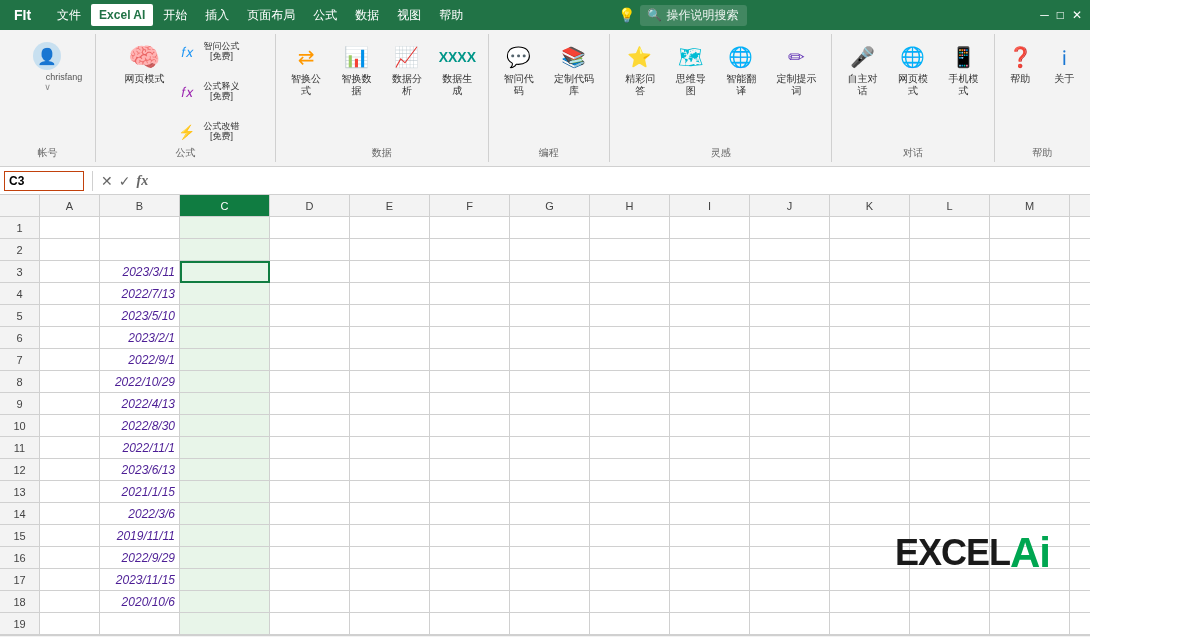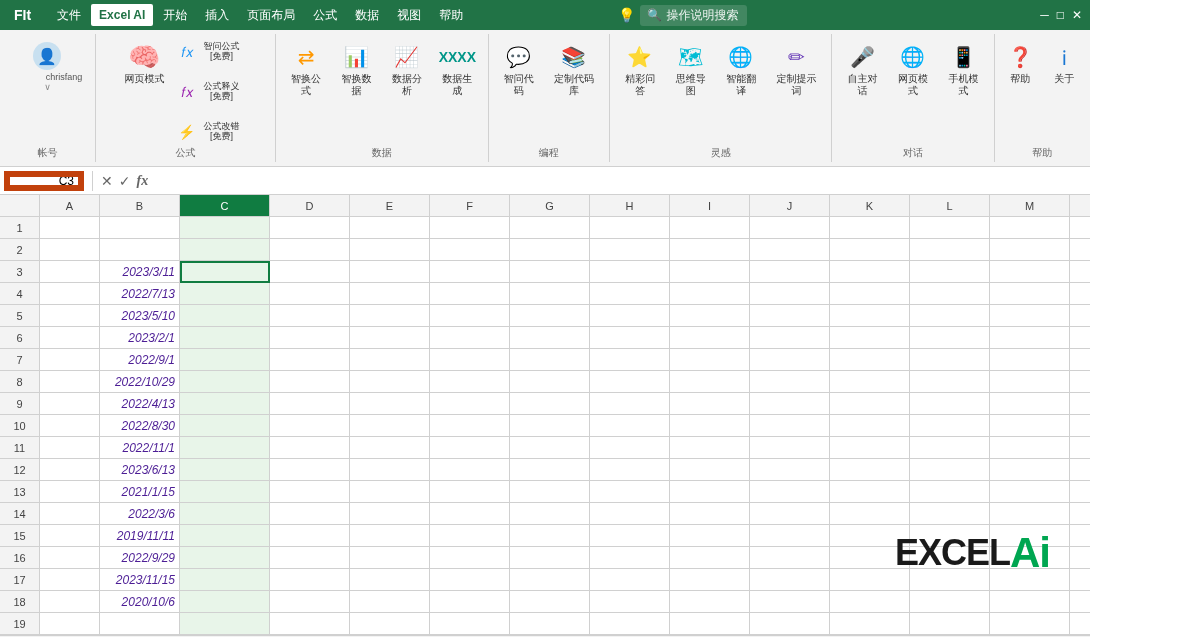--- a/index.html
+++ b/index.html
@@ -128,25 +128,26 @@
       display: flex;
       align-items: center;
       height: 28px;
       border-bottom: 1px solid #d0d0d0;
       background: #fff;
       padding: 0 4px;
       gap: 4px;
     }
     .cell-ref-box {
       width: 80px;
-      border: 6px solid #c2410c;
+      border: 1px solid #c2410c;
       height: 20px;
       font-size: 12px;
       padding: 0 4px;
-      text-align: right;
+      text-align: left;
+      font-weight: bold;
     }
     .formula-bar-divider {
       width: 1px;
       height: 20px;
       background: #d0d0d0;
       margin: 0 4px;
     }
     .formula-bar-icons {
       display: flex;
       align-items: center;

